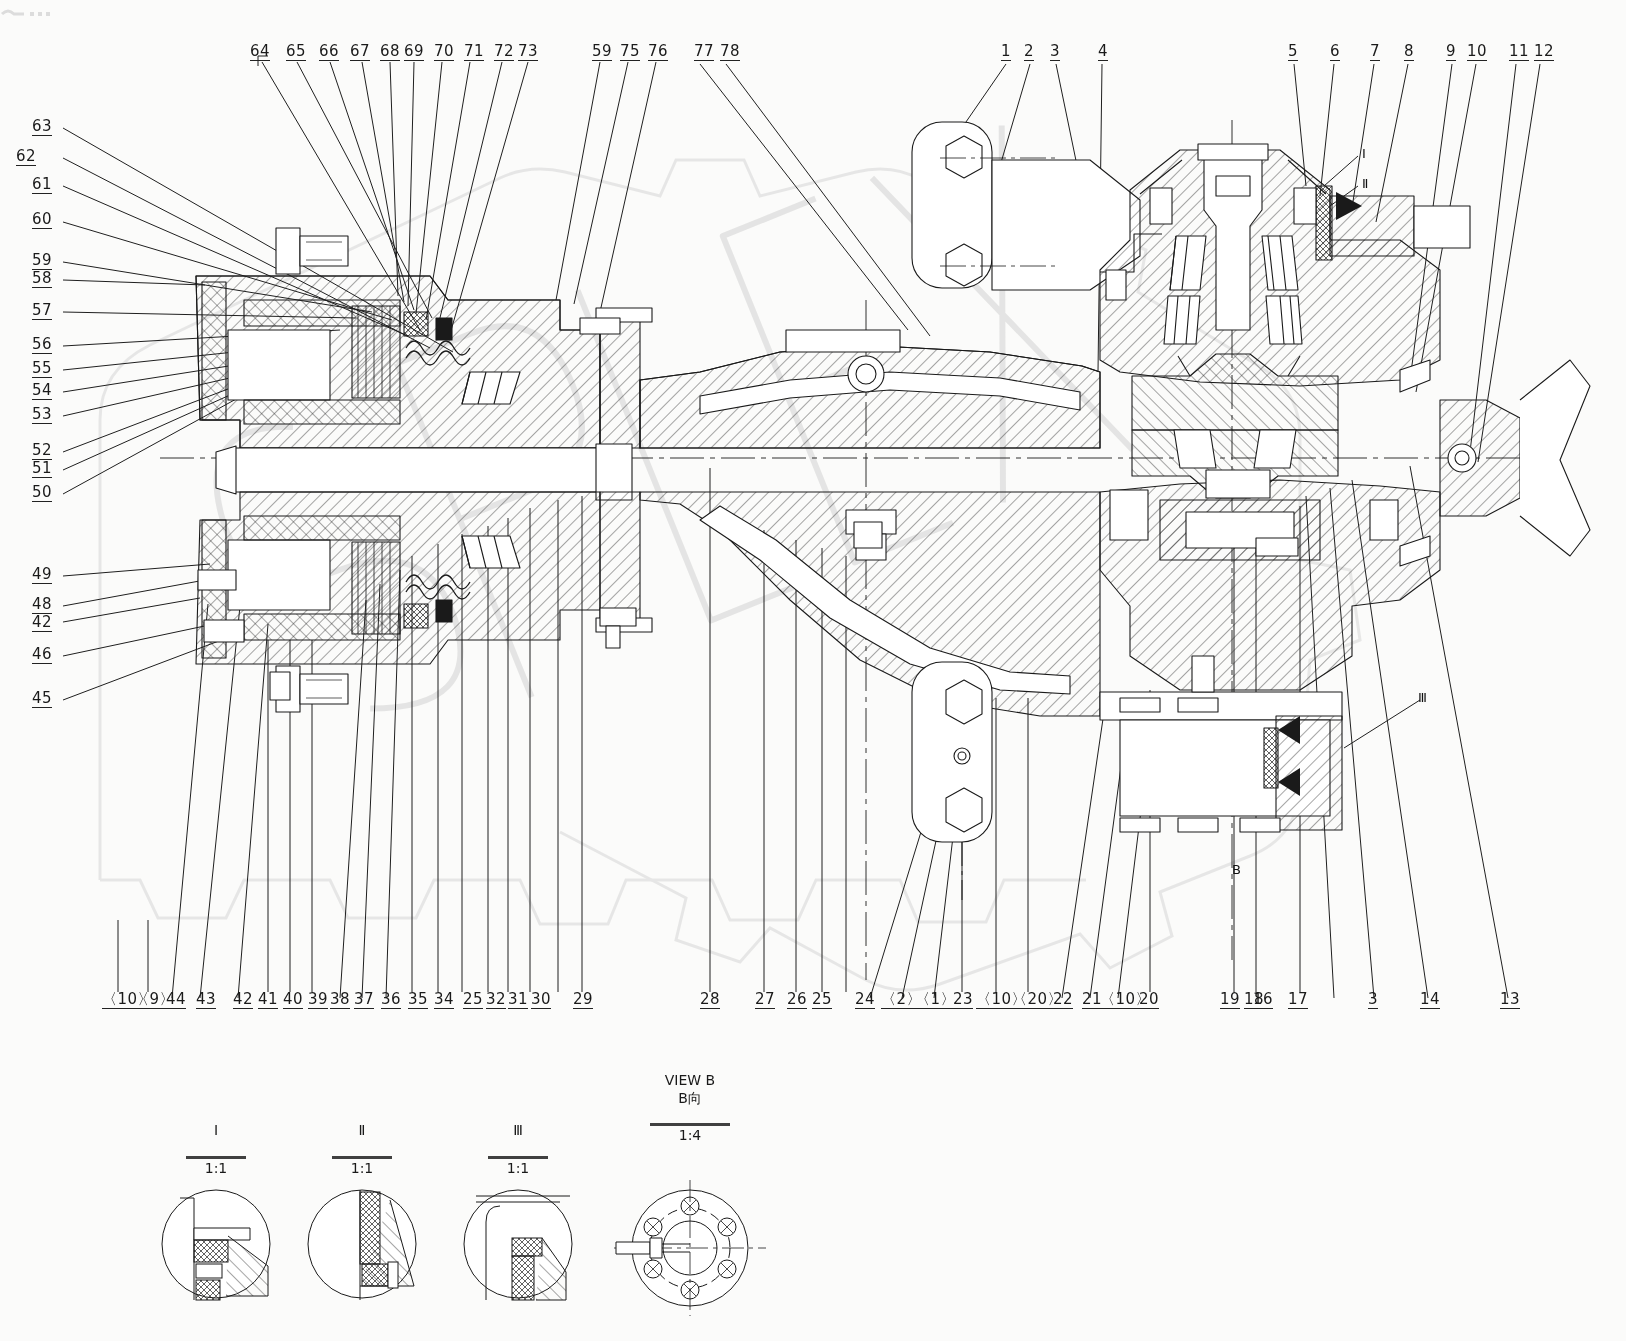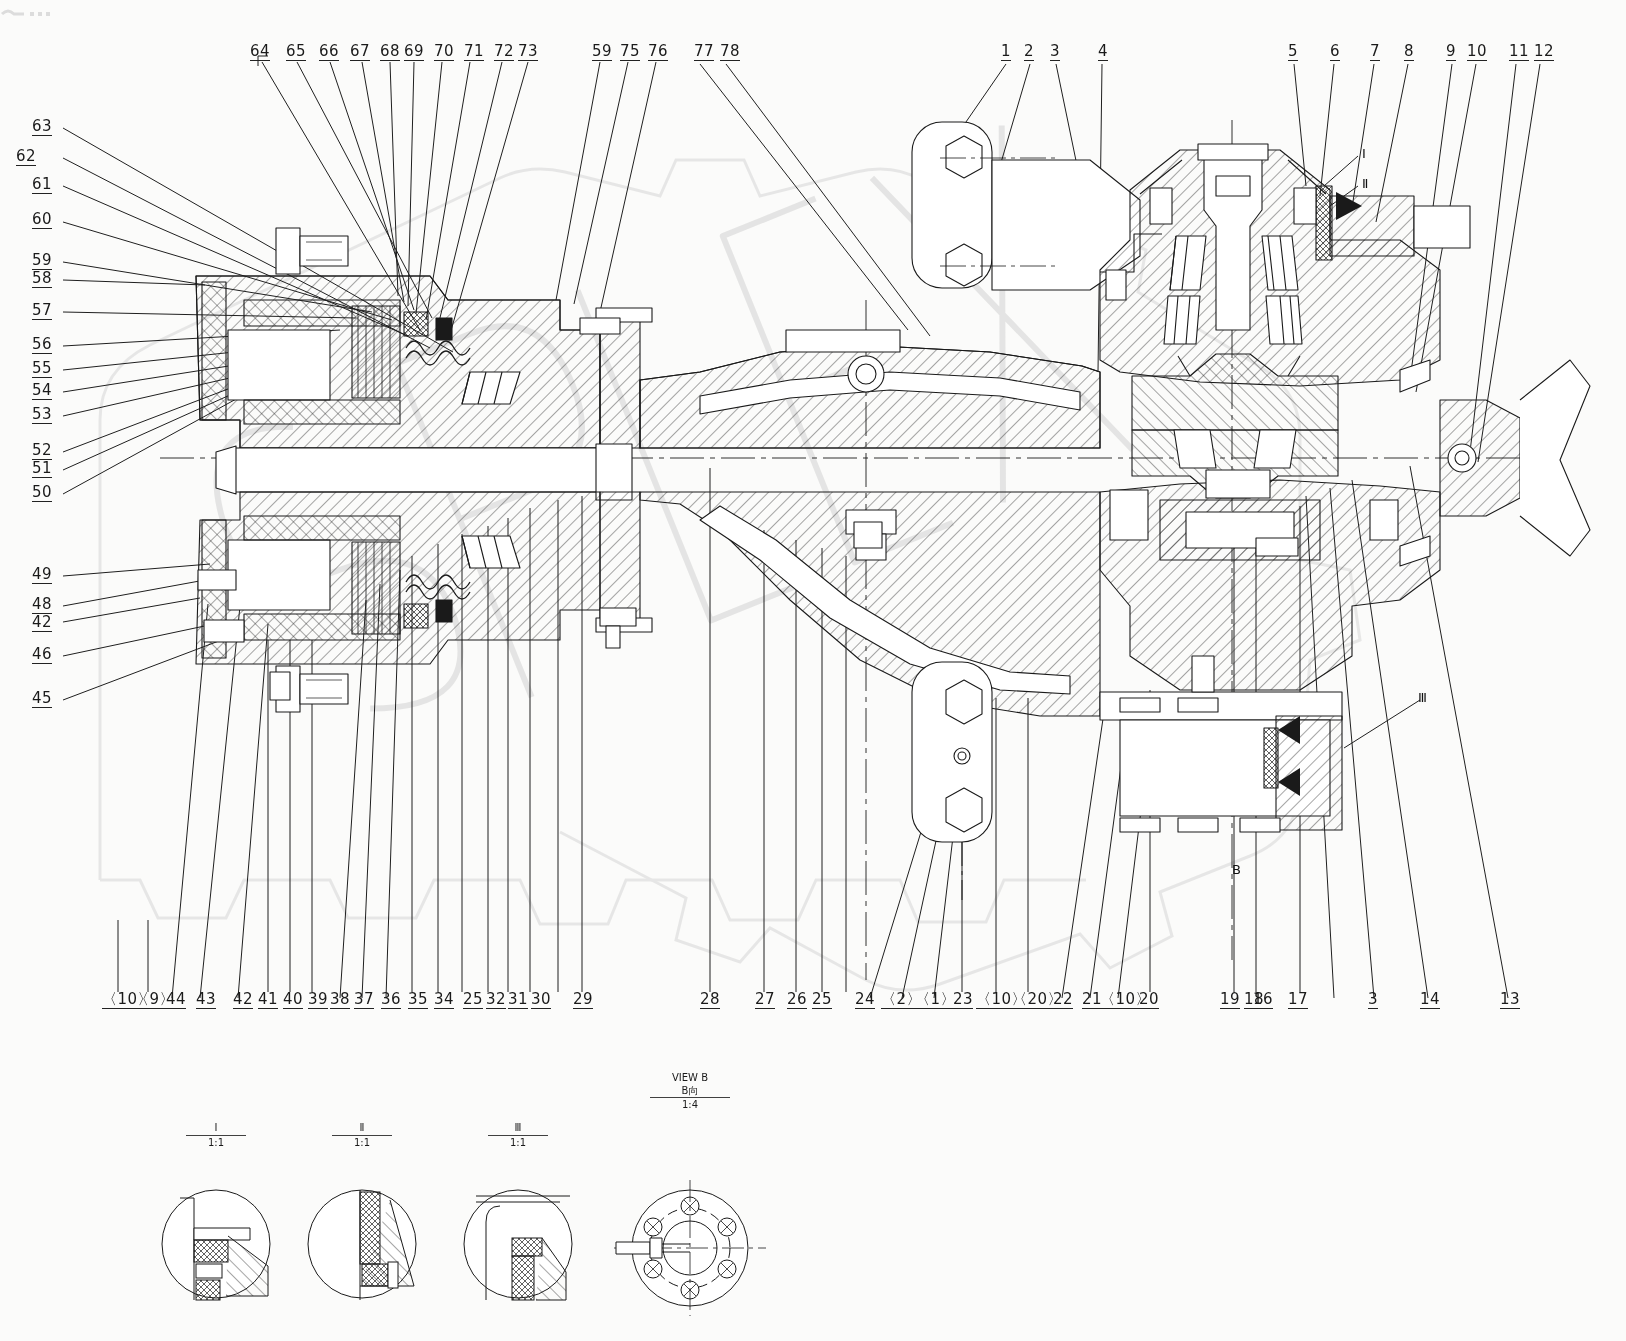--- a/index.html
+++ b/index.html
@@ -7,24 +7,24 @@
        font-family:"DejaVu Sans","Liberation Sans",sans-serif;}
   #sheet{position:absolute;inset:0;background:#fbfbfa;}
   .lbl{position:absolute;font-size:15px;color:#1a1a1a;letter-spacing:0.5px;
        white-space:nowrap;line-height:1;}
   .lbl.ul{border-bottom:1px solid #222;padding-bottom:1px;}
   svg{position:absolute;top:0;left:0;width:1626px;height:1341px;overflow:visible;}
   #wm{z-index:1;opacity:.30;}
   #draw{z-index:3;}
   #leaders{z-index:2;}
   .txtlayer{z-index:5;position:absolute;inset:0;}
-  .vtitle{position:absolute;font-size:10px;color:#1a1a1a;text-align:center;
+  .vtitle{position:absolute;font-size:14px;color:#1a1a1a;text-align:center;
           white-space:nowrap;line-height:1.25;}
   .vtitle .rn{display:block;}
-  .vtitle .sc{display:block;border-top:1px solid #404040;padding-top:1px;}
+  .vtitle .sc{display:block;border-top:3px solid #404040;padding-top:1px;margin-top:16px;}
   .detmark{position:absolute;font-size:13px;color:#111;}
   .corner{position:absolute;right:8px;top:8px;width:60px;height:10px;}
 </style>
 </head>
 <body>
 
 <div id="sheet"></div>
 
 <svg id="wm" viewBox="0 0 1626 1341">
   <g fill="none" stroke="#b9b9b9" stroke-width="3">

